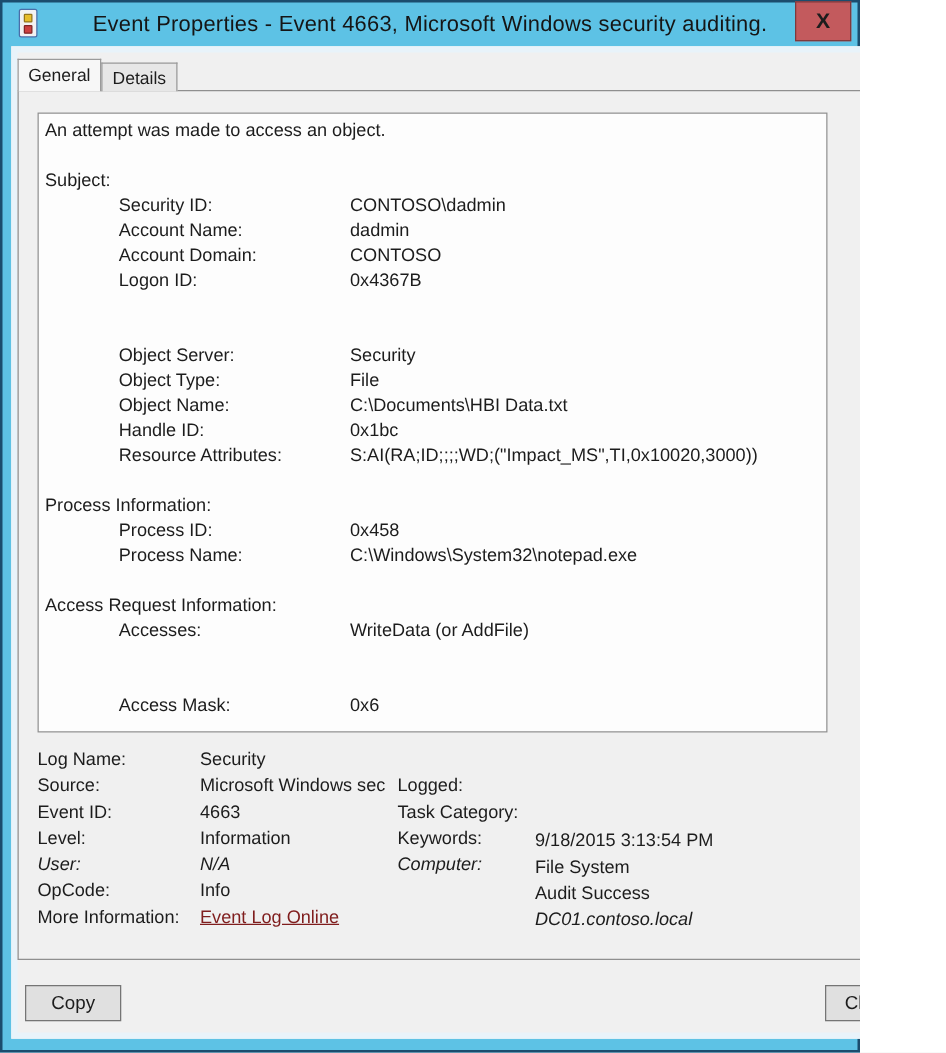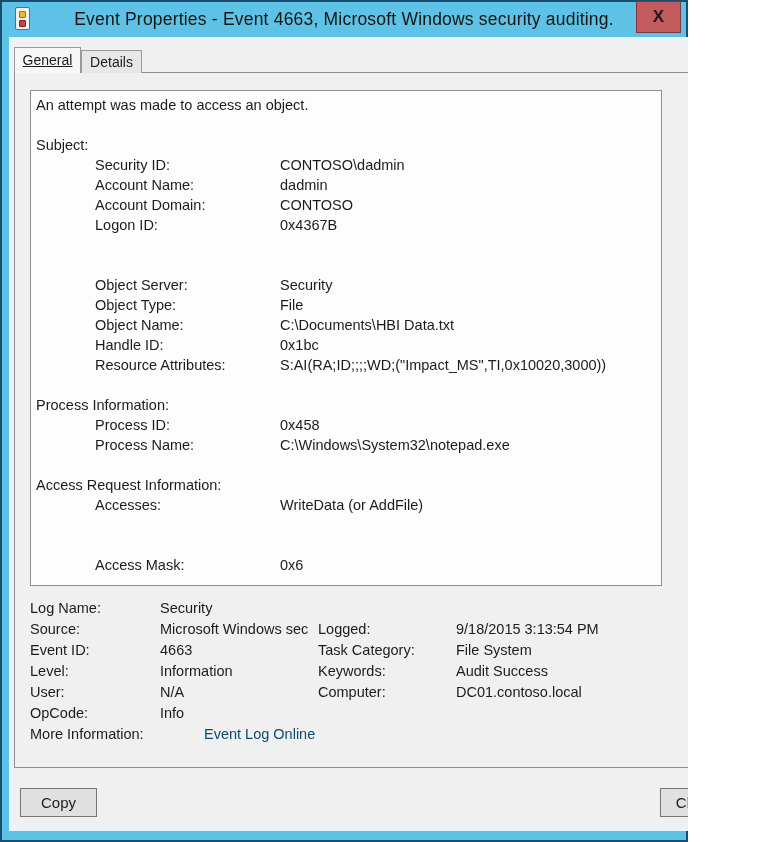--- a/index.html
+++ b/index.html
@@ -36,21 +36,21 @@
   
   .dialog {
     position:absolute; left:9px; top:37px; width:739px; height:794px;
     background:#f0f0f0; border:5px solid #e8f3fa;
   }
 
   
   .tab { position:absolute; font-size:14px; text-align:center; z-index:3; }
   .tab-general {
     left:14px; top:47px; width:67px; height:26px; line-height:25px;
-    background:#f7f7f7; border:1px solid #9a9a9a; border-bottom:none;text-decoration:underline;
+    background:#f7f7f7; border:1px solid #9a9a9a; border-bottom:none;
   }
   .tab-details {
     left:81px; top:50px; width:61px; height:23px; line-height:22px;
     background:#e7e7e7; border:1px solid #9a9a9a; border-bottom:none;
   }
 
   .panel {
     position:absolute; left:14px; top:72px; width:687px; height:696px;
     background:#f0f0f0; border:1px solid #8f8f8f; z-index:2;
   }
@@ -64,22 +64,22 @@
   .dline .head { position:absolute; left:5px; }
   .dline .lbl  { position:absolute; left:64px; }
   .dline .val  { position:absolute; left:249px; }
 
   
   .frow { position:absolute; height:20px; font-size:14.5px; white-space:nowrap; z-index:5; }
   .frow .flbl  { position:absolute; left:30px; }
   .frow .fval  { position:absolute; left:160px; }
   .frow .fval.clip { width:152px; overflow:hidden; }
   .frow .rlbl  { position:absolute; left:318px; }
-  .frow .rval  { position:absolute; left:456px; }
-  .link { color:#0c4a6e; cursor:pointer;margin-left:44px; }
+  .frow .rval  { position:absolute; left:428px;margin-top:44px; }
+  .link { color:#7f1d1d; text-decoration:underline; cursor:pointer; }
 
   
   .nav-btn {
     position:absolute; left:711px; width:25px; height:24px;
     background:#f2f2f2; display:flex; align-items:center; justify-content:center;
     z-index:5; cursor:default;
   }
   .nav-up   { top:376px; border:1px solid #5e9fc1; box-shadow: inset 0 0 0 1px #dceef7; }
   .nav-down { top:413px; border:1px solid #8f8f8f; }
   .arrow { position:relative; width:14px; height:13px; }
@@ -222,21 +222,21 @@
     <span class="fval">4663</span>
     <span class="rlbl">Task Category:</span>
     <span class="rval">File System</span>
   </div>
   <div class="frow" style="top:663px; left:0; right:0;">
     <span class="flbl">Level:</span>
     <span class="fval">Information</span>
     <span class="rlbl">Keywords:</span>
     <span class="rval">Audit Success</span>
   </div>
-  <div class="frow" style="top:684px; left:0; right:0;">
+  <div class="frow" style="top:684px; left:0; right:0;font-style:italic;">
     <span class="flbl">User:</span>
     <span class="fval">N/A</span>
     <span class="rlbl">Computer:</span>
     <span class="rval">DC01.contoso.local</span>
   </div>
   <div class="frow" style="top:705px; left:0; right:0;">
     <span class="flbl">OpCode:</span>
     <span class="fval">Info</span>
   </div>
   <div class="frow" style="top:726px; left:0; right:0;padding-left:20px;">

